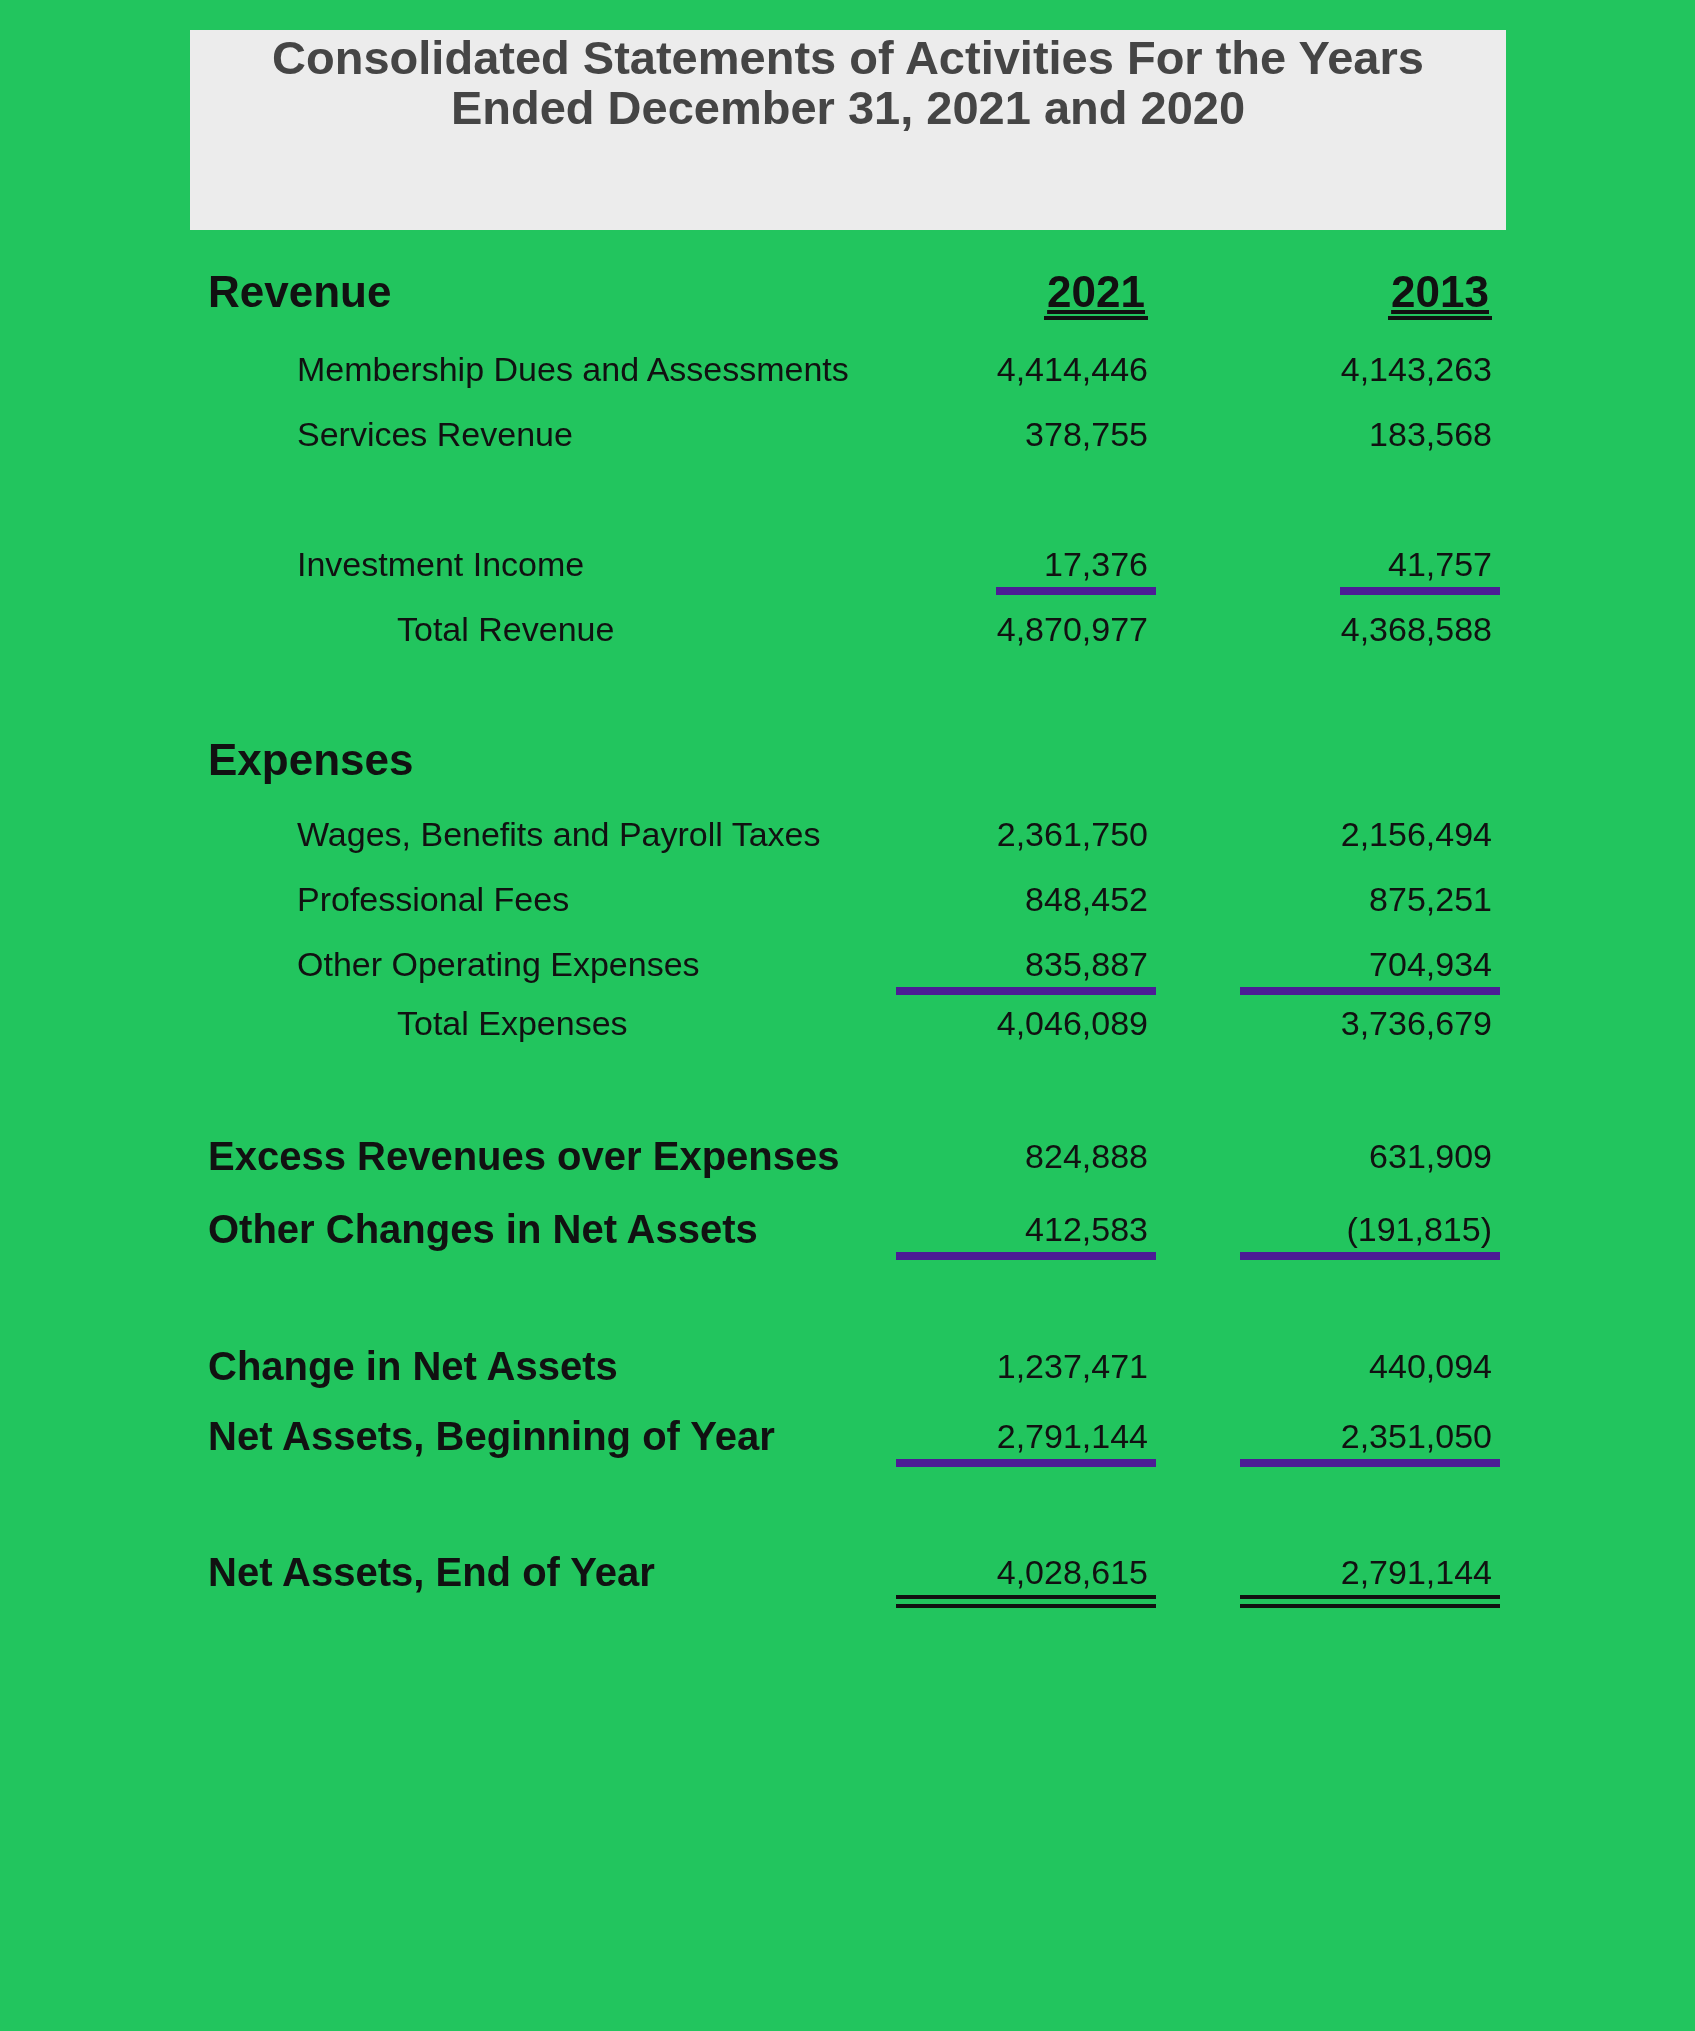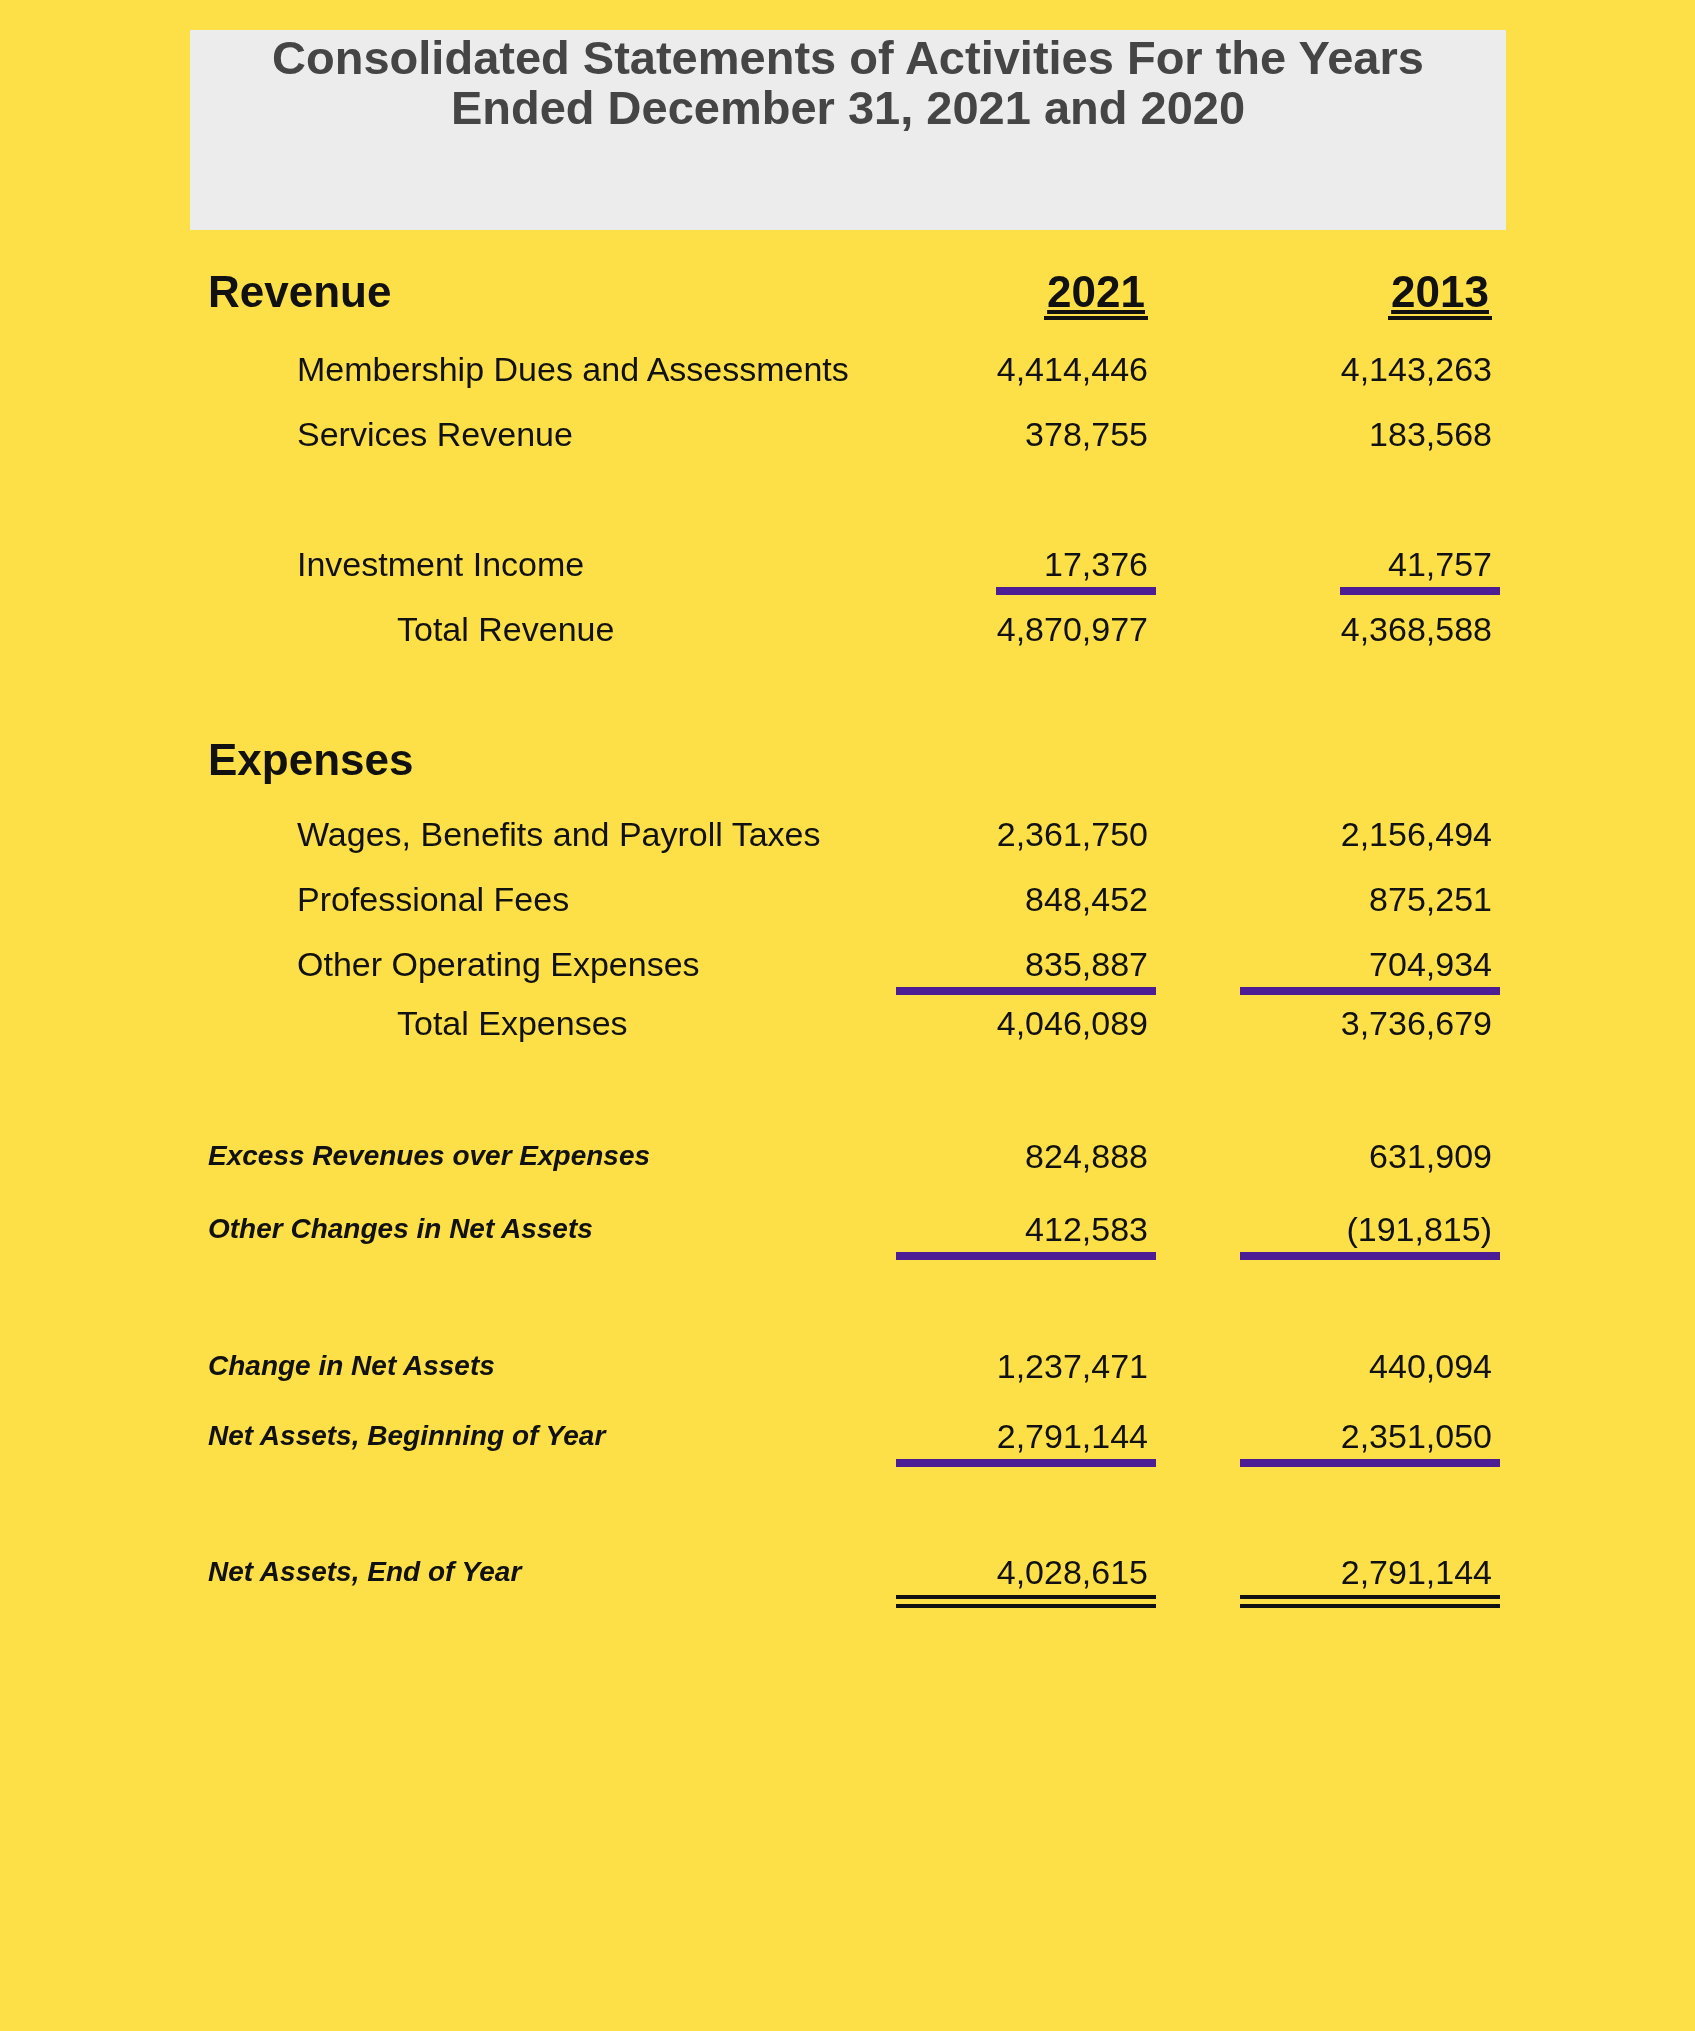--- a/index.html
+++ b/index.html
@@ -1,38 +1,38 @@
 <!DOCTYPE html>
 <html><head>
 <meta charset="utf-8">
 <style>
   html,body{margin:0;padding:0;background:#ffffff;}
   .page{
     position:relative;
     width:1695px;height:2031px;
-    background:#fde047;
+    background:#22c55e;
     font-family:"Liberation Sans","DejaVu Sans",sans-serif;
     color:#111111;
     overflow:hidden;
   }
   .title-block{
     position:absolute;left:190px;top:30px;width:1316px;height:200px;
     background:#ececec;
     text-align:center;
     color:#454545;
     font-weight:bold;font-size:47px;line-height:50px;
     box-sizing:border-box;padding-top:3px;
   }
   .row{position:absolute;left:0;width:1695px;height:48px;}
   .lbl{position:absolute;white-space:nowrap;font-size:34px;line-height:46px;}
   .lbl-0{left:208px;}
   .lbl-1{left:297px;}
   .lbl-2{left:397px;}
   .sect{font-size:44px;font-weight:bold;line-height:46px;}
-  .boldlbl{font-size:28px;font-weight:bold;line-height:46px;font-style:italic;}
+  .boldlbl{font-size:40px;font-weight:bold;line-height:46px;}
   .val{
     position:absolute;width:260px;box-sizing:border-box;padding-right:8px;
     text-align:right;white-space:nowrap;
     font-size:34px;line-height:46px;
   }
   .v21{left:896px;}
   .v20{left:1240px;}
   .v21.narrow{left:996px;width:160px;}
   .v20.narrow{left:1340px;width:160px;}
   .ul{border-bottom:8px solid #4c1d95;}

